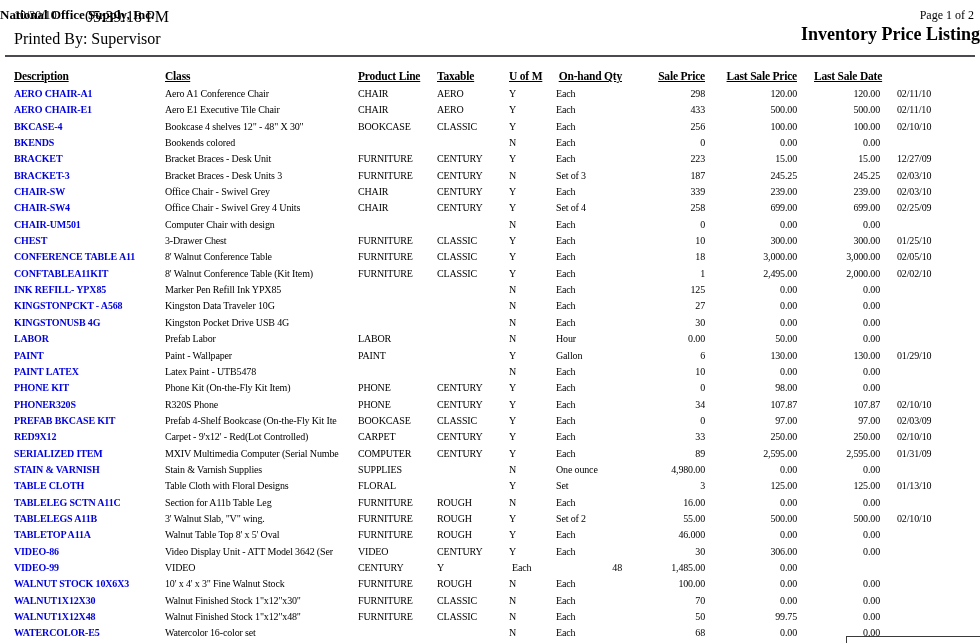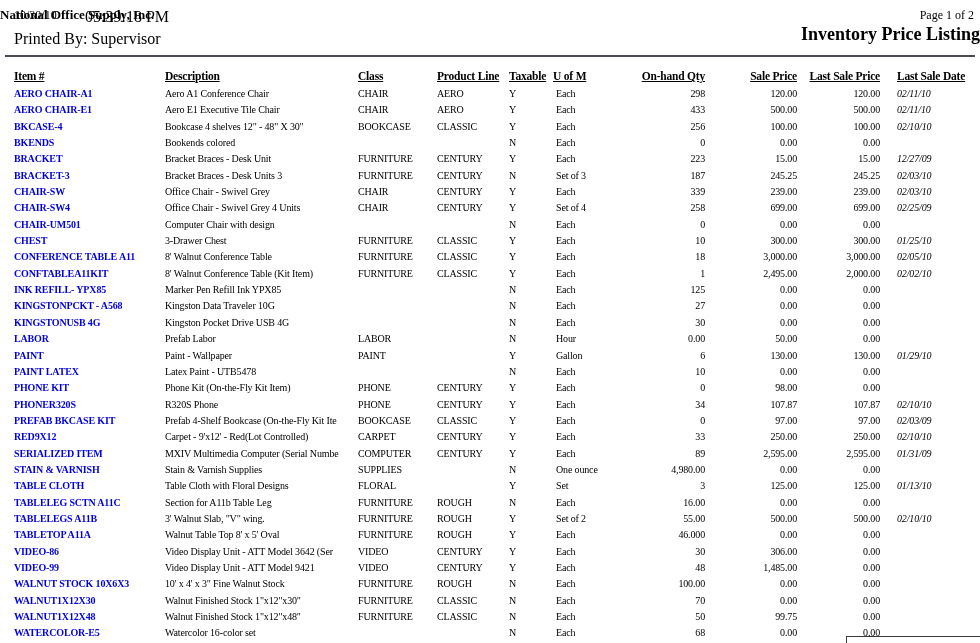--- a/index.html
+++ b/index.html
@@ -27,21 +27,21 @@
   }
   .col-hdr-row { position:absolute; top:68px; left:0; right:0; height:17px; line-height:17px; }
   .col-hdr-row span { font-size:11.5px; font-weight:bold; text-decoration:underline; letter-spacing:-0.2px; }
   .rows { position:absolute; top:86px; left:0; right:0; }
   .row  { height:16.35px; line-height:16.35px; font-size:10px; letter-spacing:-0.15px; }
   .c { overflow:hidden; }
   .c.item { font-weight:bold; color:#0000e0; }
   .c.desc { }
   .c.uom  { padding-left:3px; }
   .num  { text-align:right; }
-  .c.date { padding-left:17px;font-style:italic; }
+  .c.date { padding-left:17px; }
 
   
   .cutoff-box { position:absolute; left:846px; top:636px; width:200px; height:30px;
                 background:#fff; border:1px solid #3a3a3a; }
 </style>
 </head>
 <body>
 
 <div class="page">
 
@@ -50,21 +50,20 @@
     <span class="print-time">05:39:18 PM</span>
     <span class="printed-by">Printed By: Supervisor</span>
     <div class="company">National Office Supply, Inc.</div>
     <div class="report-title">Inventory Price Listing</div>
     <span class="page-num">Page 1 of 2</span>
   </div>
 
   <div class="header-rule"></div>
 
   <div class="grid-row col-hdr-row">
-    <span>Item #</span>
     <span>Description</span>
     <span>Class</span>
     <span>Product Line</span>
     <span>Taxable</span>
     <span>U of M</span>
     <span class="num">On-hand Qty</span>
     <span class="num">Sale Price</span>
     <span class="num">Last Sale Price</span>
     <span class="date" style="padding-left:17px">Last Sale Date</span>
   </div>
@@ -442,21 +441,20 @@
       <span class="c">Y</span>
       <span class="c uom">Each</span>
       <span class="c num">30</span>
       <span class="c num">306.00</span>
       <span class="c num">0.00</span>
       <span class="c date"></span>
     </div>
 
     <div class="grid-row row">
       <span class="c item">VIDEO-99</span>
-      <span class="c desc">Video Display Unit - ATT Model 9421</span>
       <span class="c">VIDEO</span>
       <span class="c">CENTURY</span>
       <span class="c">Y</span>
       <span class="c uom">Each</span>
       <span class="c num">48</span>
       <span class="c num">1,485.00</span>
       <span class="c num">0.00</span>
       <span class="c date"></span>
     </div>
 

